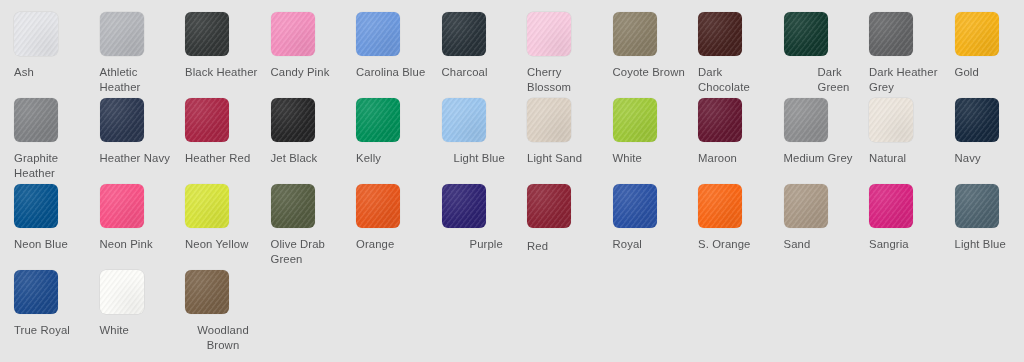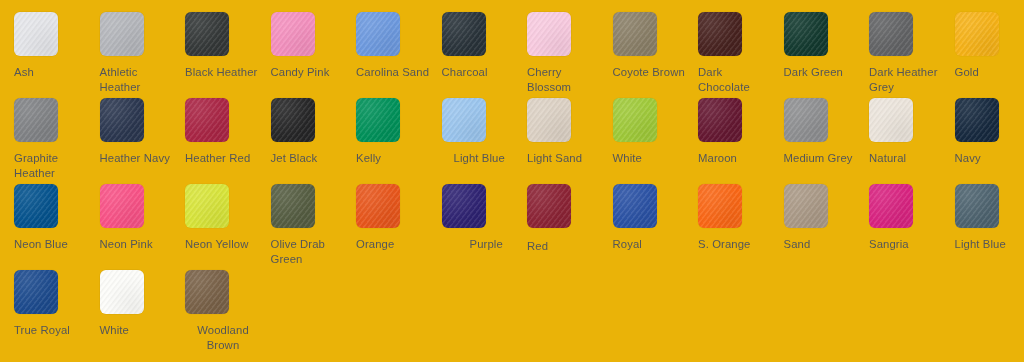--- a/index.html
+++ b/index.html
@@ -73,60 +73,60 @@
     line-height: 14.6px;
     color: #555658;
     letter-spacing: 0.01em;
     word-spacing: normal;
     max-width: 76px;
   }
 </style>
 </head>
 <body>
 
-<div id="swatch-grid" style="background: #eab308; grid-template-columns: repeat(12, 85.5px);">
+<div id="swatch-grid" style="background: #e5e5e5; grid-template-columns: repeat(12, 85.5px);">
     <div class="swatch-cell">
       <div class="swatch-chip light-chip" style="background-color: rgb(229, 230, 234);"></div>
       <div class="swatch-label" style="color: rgb(85, 86, 88);">Ash</div>
     </div>
     <div class="swatch-cell">
       <div class="swatch-chip light-chip" style="background-color: rgb(181, 183, 188);"></div>
       <div class="swatch-label" style="color: rgb(85, 86, 88);">Athletic Heather</div>
     </div>
     <div class="swatch-cell">
       <div class="swatch-chip" style="background-color: rgb(52, 56, 56);"></div>
       <div class="swatch-label" style="color: rgb(85, 86, 88);">Black Heather</div>
     </div>
     <div class="swatch-cell">
       <div class="swatch-chip" style="background-color: rgb(245, 144, 191);"></div>
       <div class="swatch-label" style="color: rgb(85, 86, 88);">Candy Pink</div>
     </div>
     <div class="swatch-cell">
       <div class="swatch-chip" style="background-color: rgb(109, 154, 224);"></div>
-      <div class="swatch-label" style="color: rgb(85, 86, 88);">Carolina Sand</div>
+      <div class="swatch-label" style="color: rgb(85, 86, 88);">Carolina Blue</div>
     </div>
     <div class="swatch-cell">
       <div class="swatch-chip" style="background-color: rgb(41, 51, 58);"></div>
       <div class="swatch-label" style="color: rgb(85, 86, 88);">Charcoal</div>
     </div>
     <div class="swatch-cell">
       <div class="swatch-chip light-chip" style="background-color: rgb(249, 203, 224);"></div>
       <div class="swatch-label" style="color: rgb(85, 86, 88);">Cherry Blossom</div>
     </div>
     <div class="swatch-cell">
       <div class="swatch-chip" style="background-color: rgb(139, 128, 104);"></div>
       <div class="swatch-label" style="color: rgb(85, 86, 88);">Coyote Brown</div>
     </div>
     <div class="swatch-cell">
       <div class="swatch-chip" style="background-color: rgb(72, 34, 31);"></div>
       <div class="swatch-label" style="color: rgb(85, 86, 88);">Dark Chocolate</div>
     </div>
     <div class="swatch-cell">
       <div class="swatch-chip" style="background-color: rgb(18, 58, 47);"></div>
-      <div class="swatch-label" style="color: rgb(85, 86, 88);">Dark Green</div>
+      <div class="swatch-label" style="color: rgb(85, 86, 88); margin-left: 34px;">Dark Green</div>
     </div>
     <div class="swatch-cell">
       <div class="swatch-chip" style="background-color: rgb(99, 100, 102);"></div>
       <div class="swatch-label" style="color: rgb(85, 86, 88);">Dark Heather Grey</div>
     </div>
     <div class="swatch-cell">
       <div class="swatch-chip" style="background-color: rgb(247, 179, 23);"></div>
       <div class="swatch-label" style="color: rgb(85, 86, 88);">Gold</div>
     </div>
     <div class="swatch-cell">

